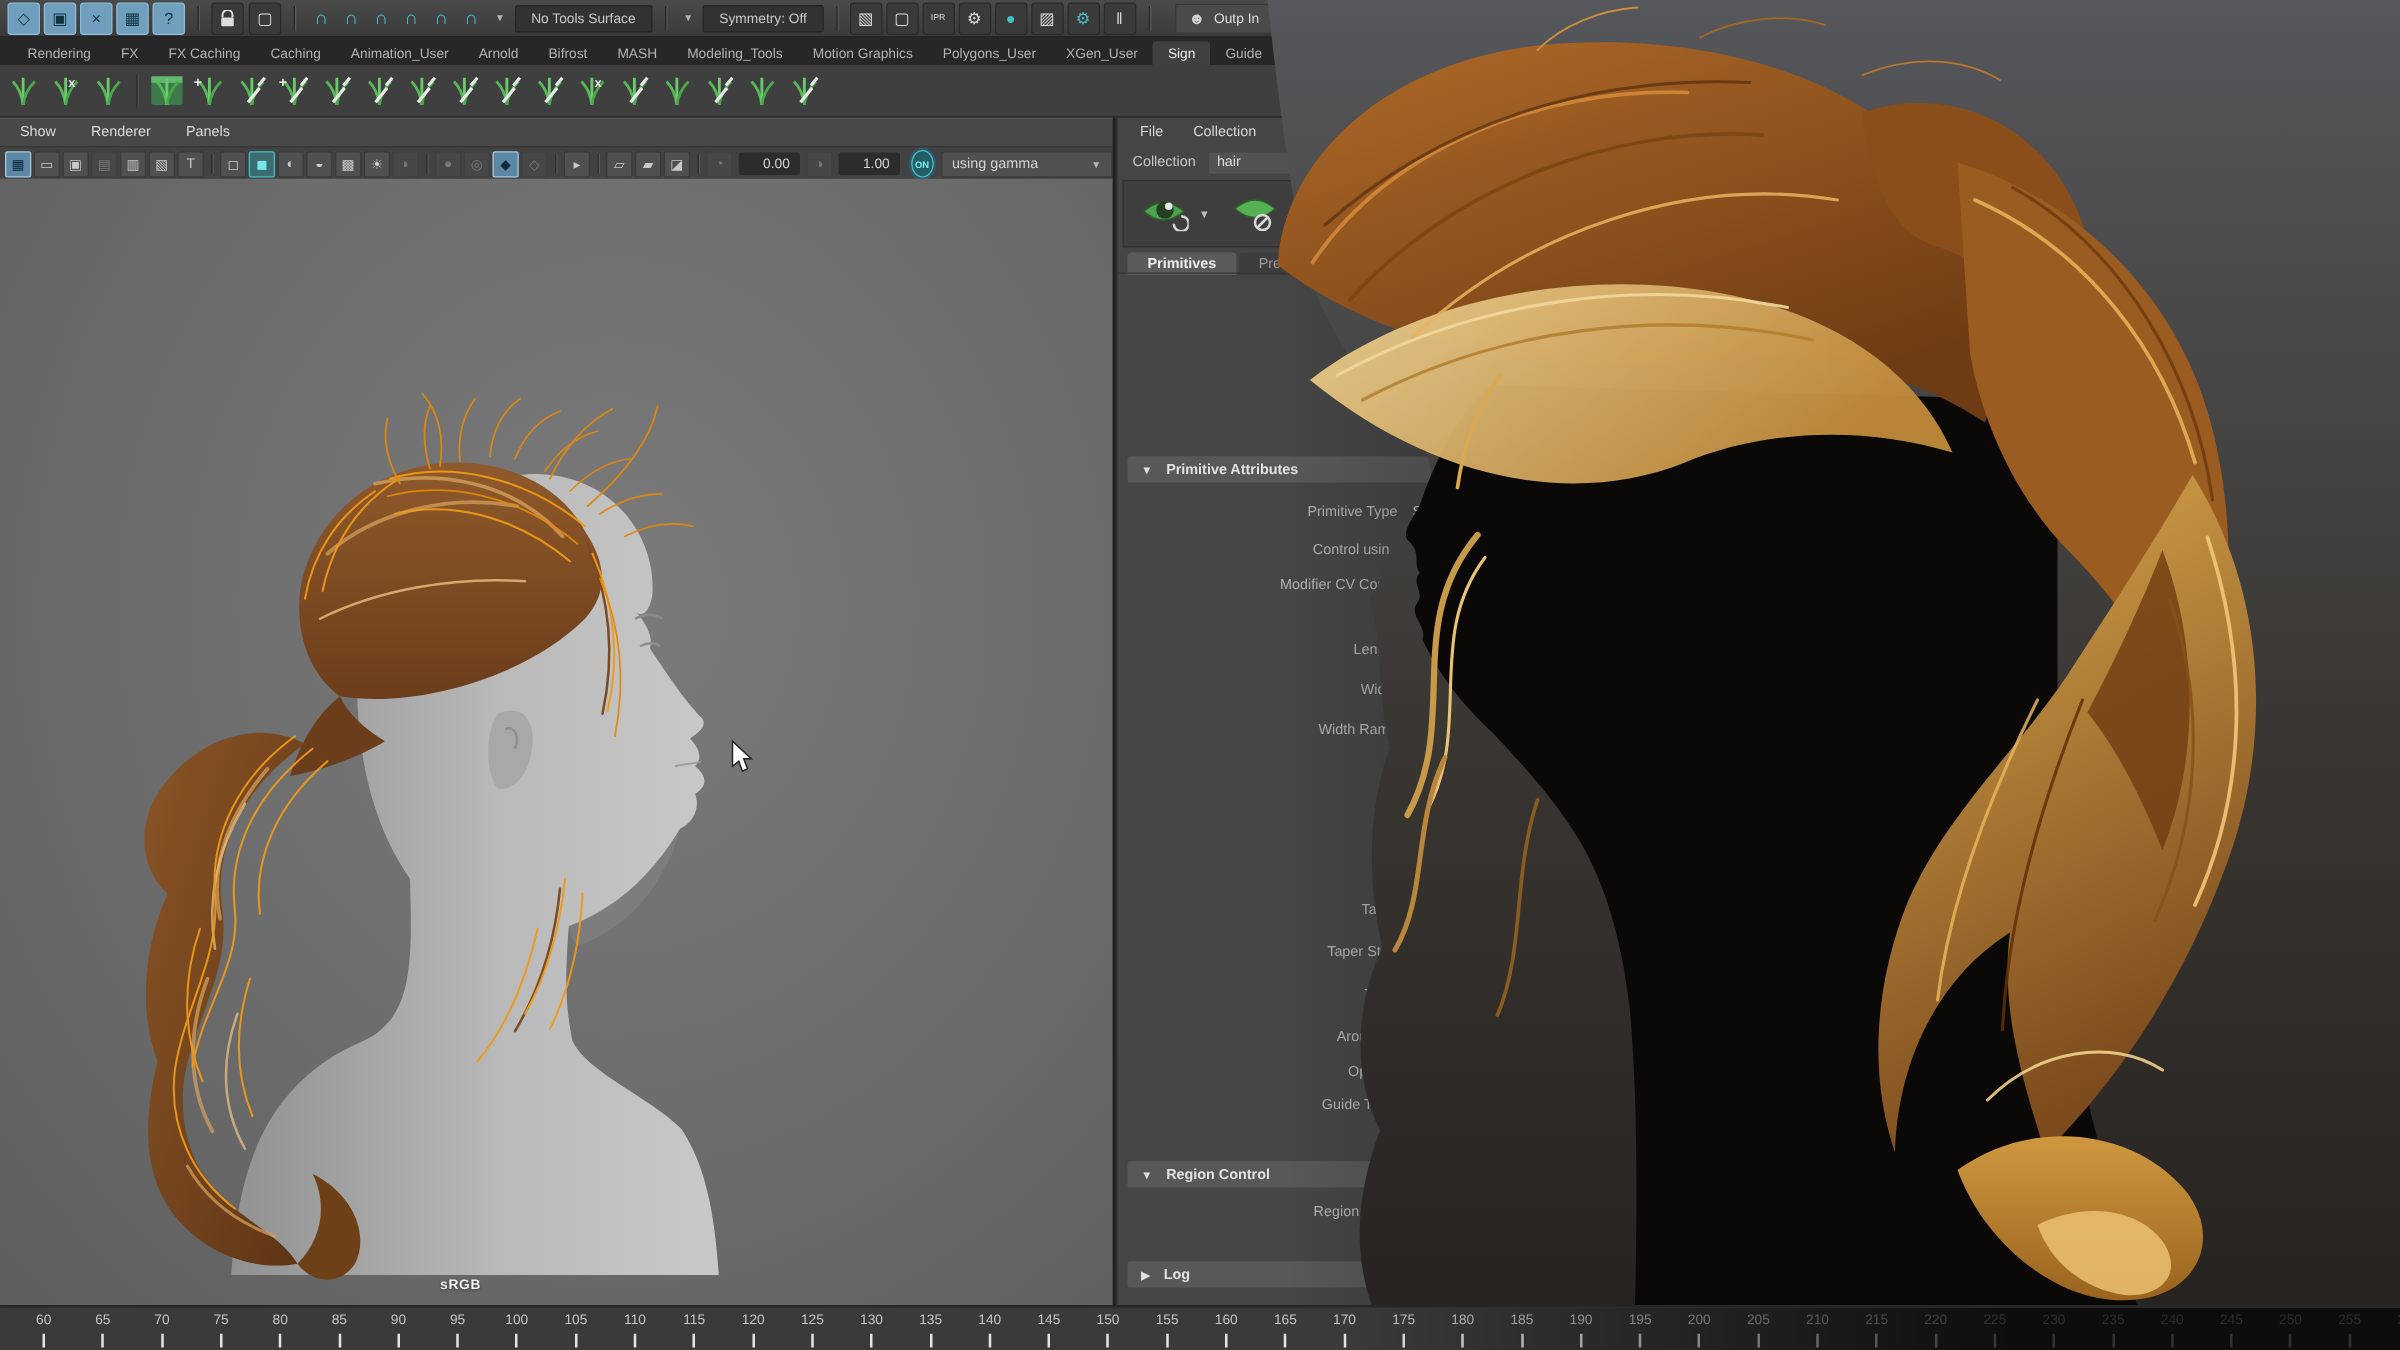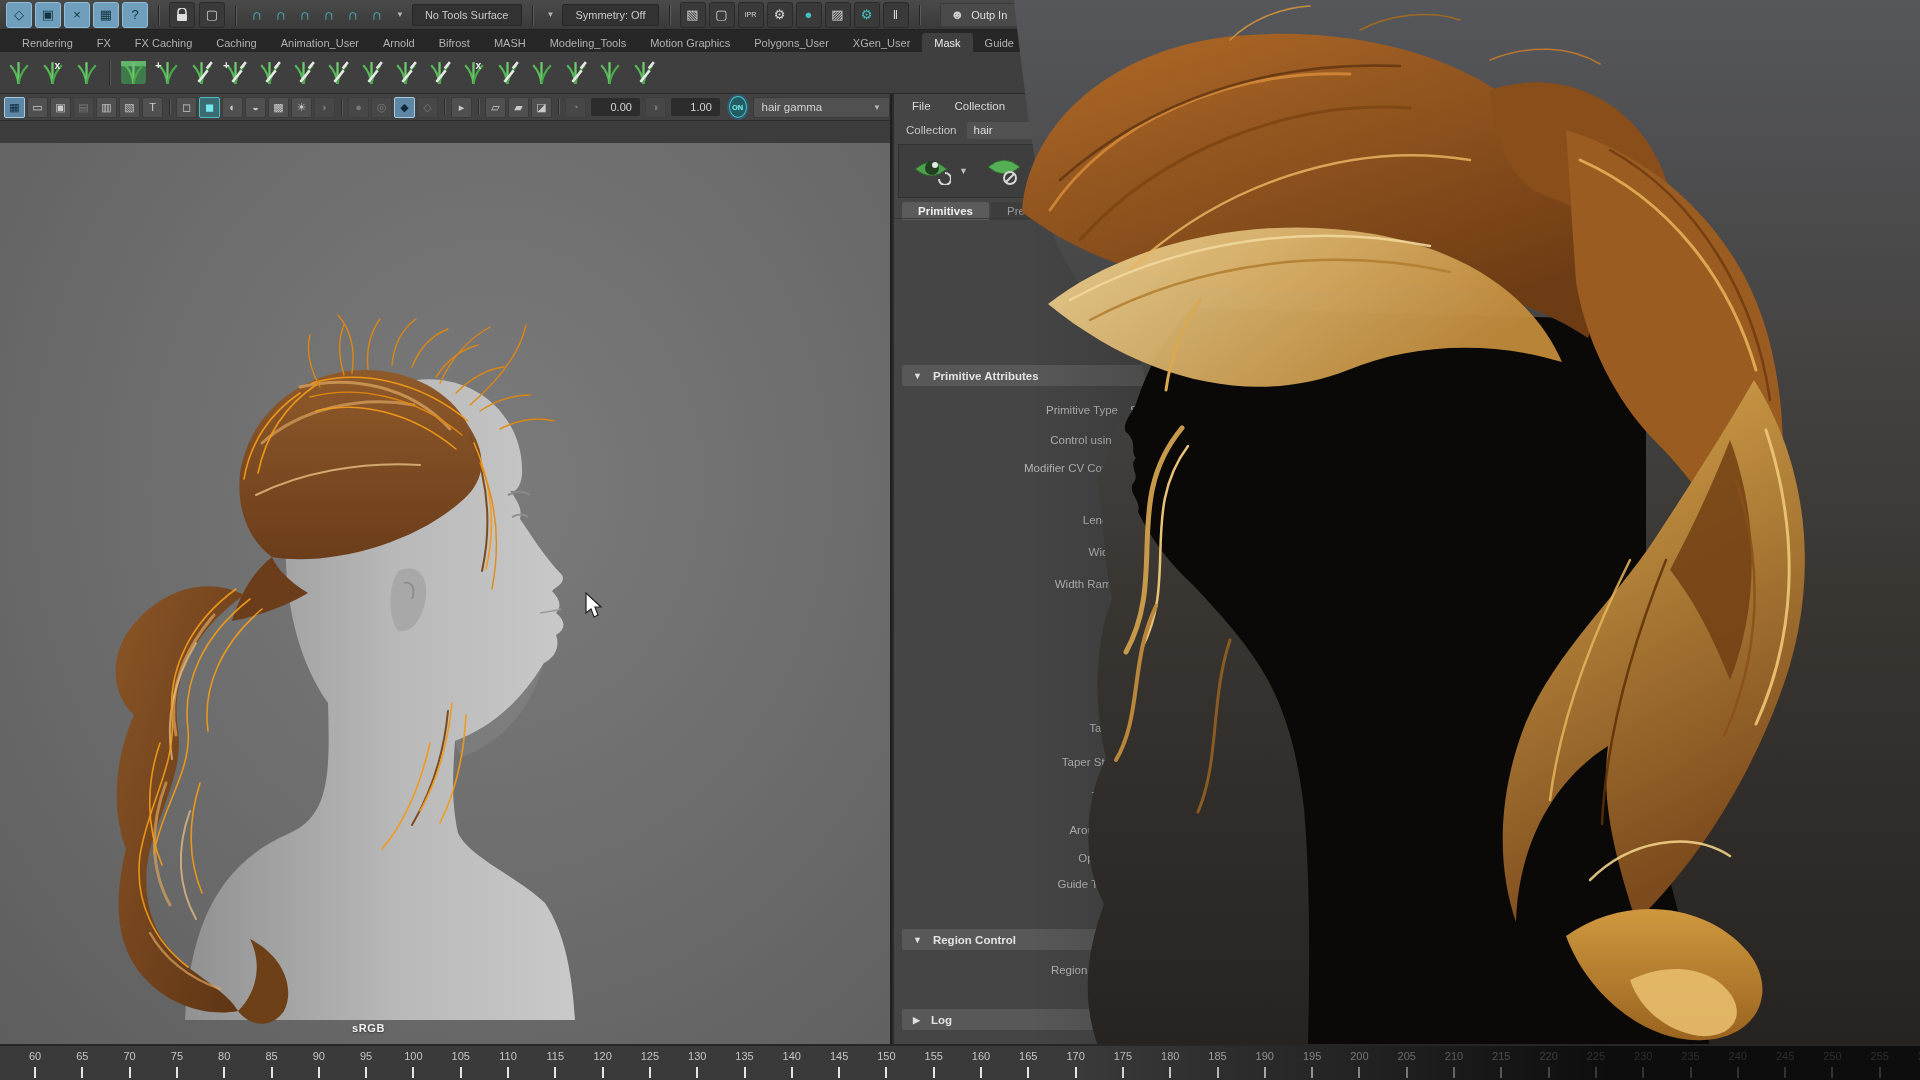--- a/index.html
+++ b/index.html
@@ -176,21 +176,21 @@
       <span class="shelf-tab">FX Caching</span>
       <span class="shelf-tab">Caching</span>
       <span class="shelf-tab">Animation_User</span>
       <span class="shelf-tab">Arnold</span>
       <span class="shelf-tab">Bifrost</span>
       <span class="shelf-tab">MASH</span>
       <span class="shelf-tab">Modeling_Tools</span>
       <span class="shelf-tab">Motion Graphics</span>
       <span class="shelf-tab">Polygons_User</span>
       <span class="shelf-tab">XGen_User</span>
-      <span class="shelf-tab active">Mask</span>
+      <span class="shelf-tab active">Sign</span>
       <span class="shelf-tab">Guide</span>
     </div>
 
   <div class="shelf">
       <span class="shelf-icon">
         <svg width="27" height="27" viewBox="0 0 26 26">
           <path d="M13 24 C12 16 9 10 5 6" stroke="#57b857" stroke-width="2.2" fill="none"></path>
           <path d="M13 24 C13 14 13 8 13 3" stroke="#6dc96d" stroke-width="2.2" fill="none"></path>
           <path d="M13 24 C14 16 18 10 22 6" stroke="#4aa84a" stroke-width="2.2" fill="none"></path>
         </svg>
@@ -335,20 +335,25 @@
         <svg width="27" height="27" viewBox="0 0 26 26">
           <path d="M13 24 C12 16 9 10 5 6" stroke="#57b857" stroke-width="2.2" fill="none"></path>
           <path d="M13 24 C13 14 13 8 13 3" stroke="#6dc96d" stroke-width="2.2" fill="none"></path>
           <path d="M13 24 C14 16 18 10 22 6" stroke="#4aa84a" stroke-width="2.2" fill="none"></path>
           <path d="M10 22 L19 11 M18 9 L23 3" stroke="#e8e8e8" stroke-width="2.4" fill="none"></path>
         </svg>
       </span>
     </div>
 
   <div class="viewport-panel">
+    <div class="panel-menubar">
+      <span>Show</span>
+      <span>Renderer</span>
+      <span>Panels</span>
+    </div>
     <div class="viewport-toolbar">
       <span style="display:flex;gap:2px;align-items:center;">
           <span class="vt-icon active-blue">▦</span>
           <span class="vt-icon">▭</span>
           <span class="vt-icon">▣</span>
           <span class="vt-icon dim">▤</span>
           <span class="vt-icon">▥</span>
           <span class="vt-icon">▧</span>
           <span class="vt-icon">T</span>
           <span class="vt-sep"></span>
@@ -371,21 +376,21 @@
           <span class="vt-icon">▰</span>
           <span class="vt-icon">◪</span>
         </span>
       <span class="vt-sep"></span>
       <span class="vt-icon dim">◔</span>
       <span class="vt-field">0.00</span>
       <span class="vt-icon dim">◑</span>
       <span class="vt-field">1.00</span>
       <span class="vt-on">ON</span>
       <span class="vt-colorspace">
-        <span>hair gamma</span>
+        <span>using gamma</span>
         <span style="font-size:8px;color:#b8b8b8;">▼</span>
       </span>
     </div>
 
     <div class="viewport">
       <svg width="890" height="901" viewBox="0 0 890 901">
         <defs>
           <linearGradient id="gSkin" x1="0" y1="0" x2="1" y2="0">
             <stop offset="0" stop-color="#919191"></stop>
               <stop offset=".55" stop-color="#b9b9b9"></stop>

